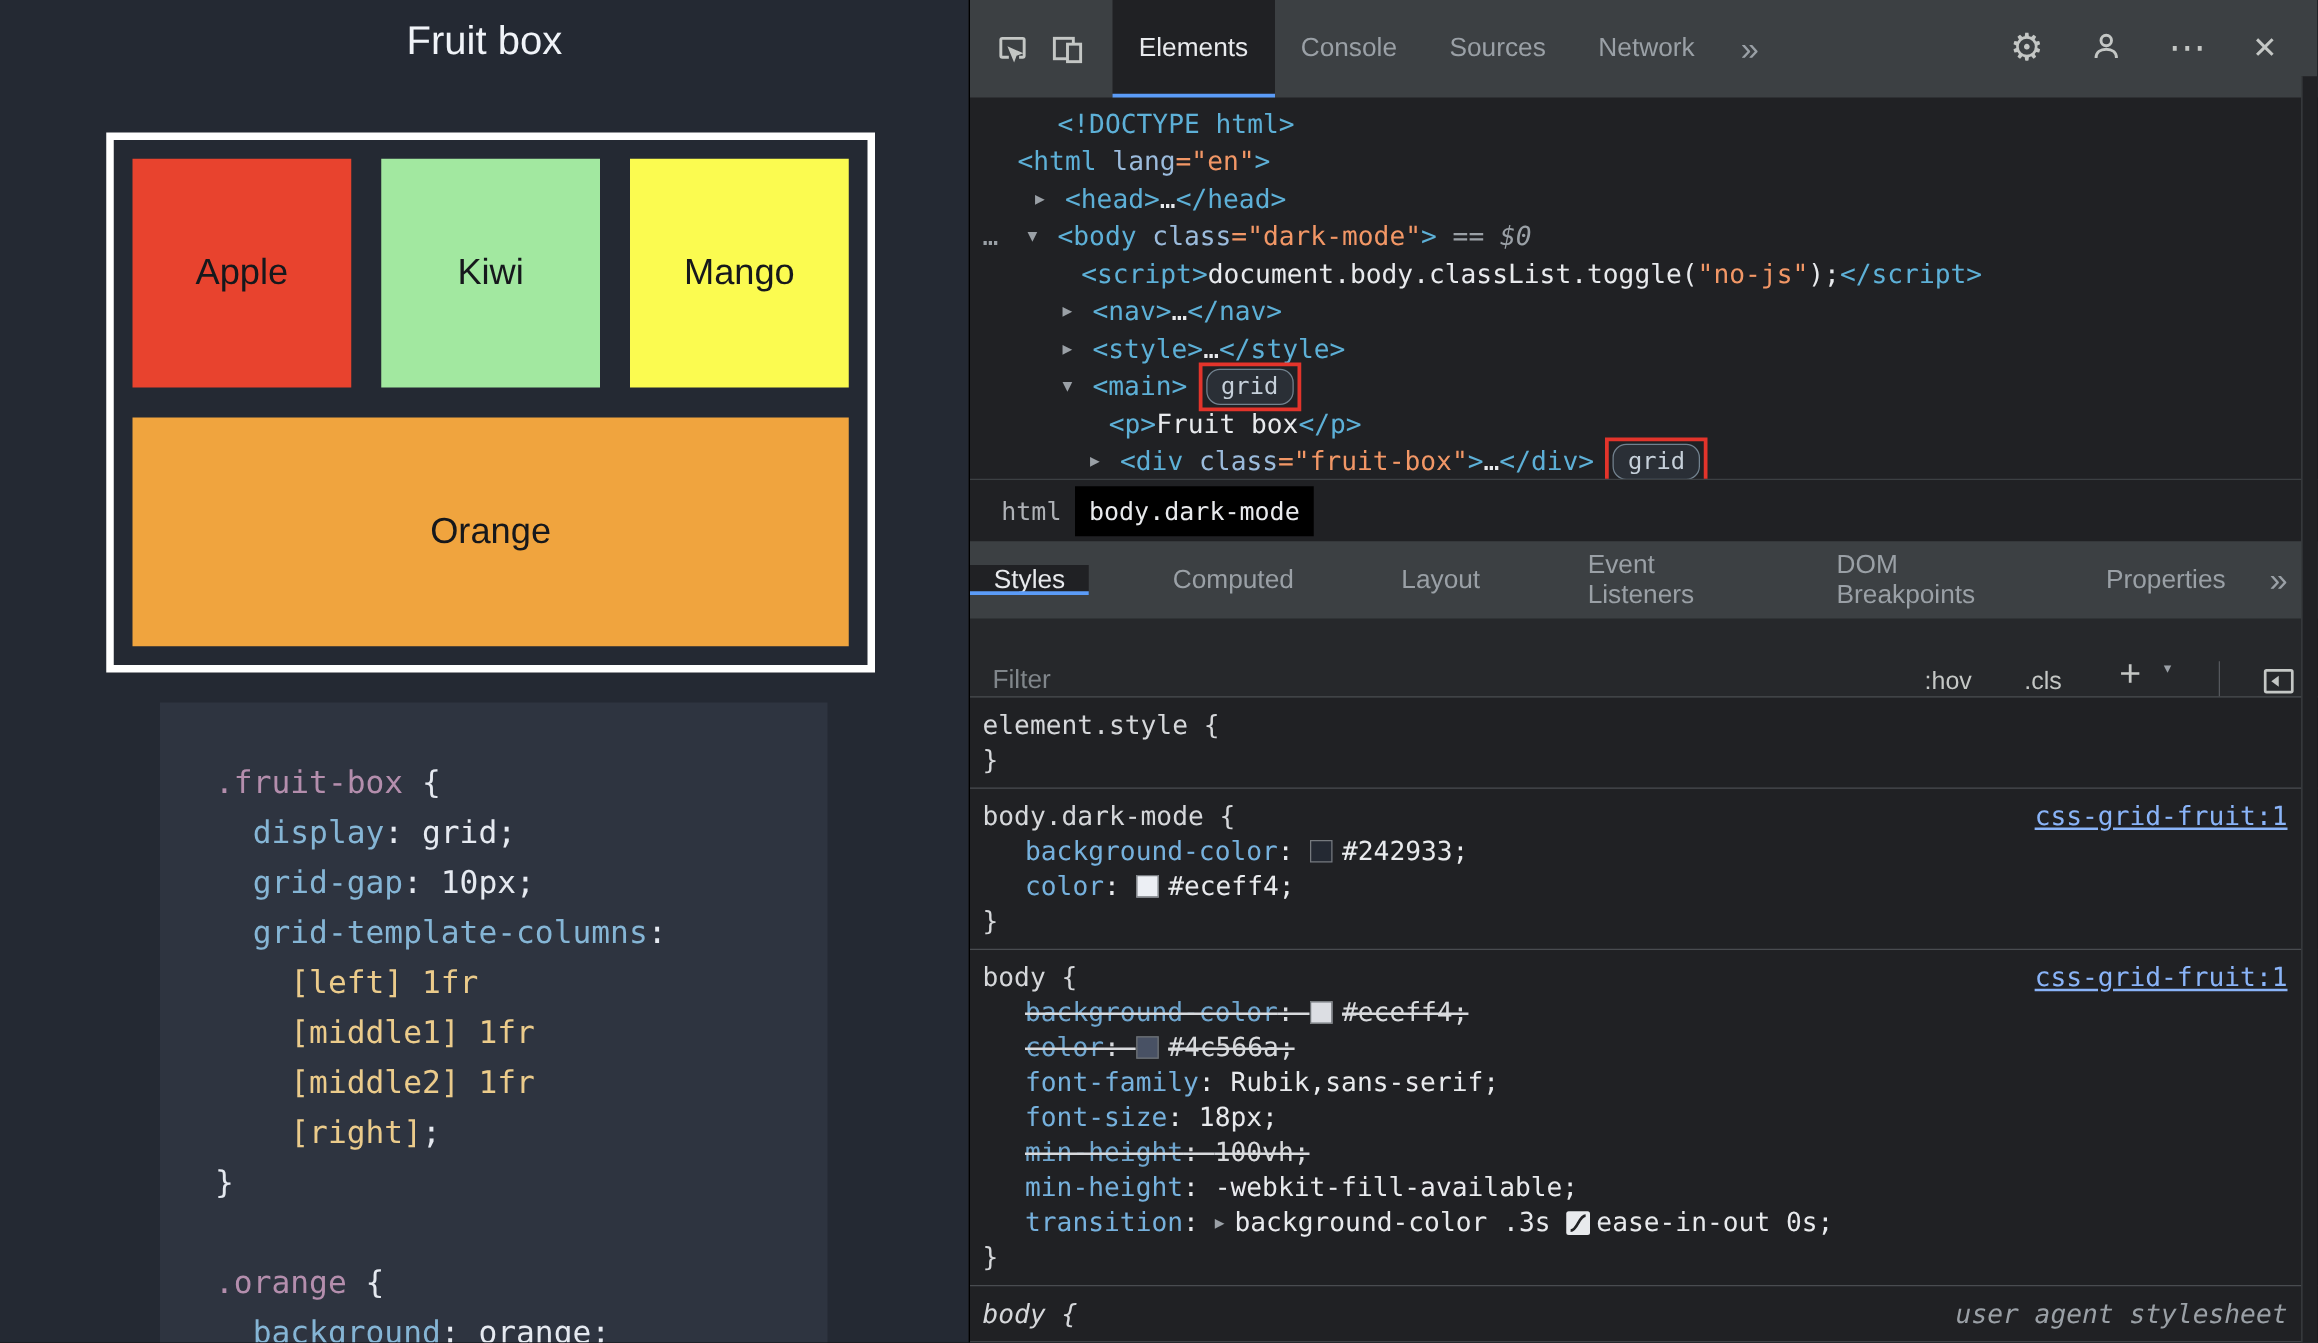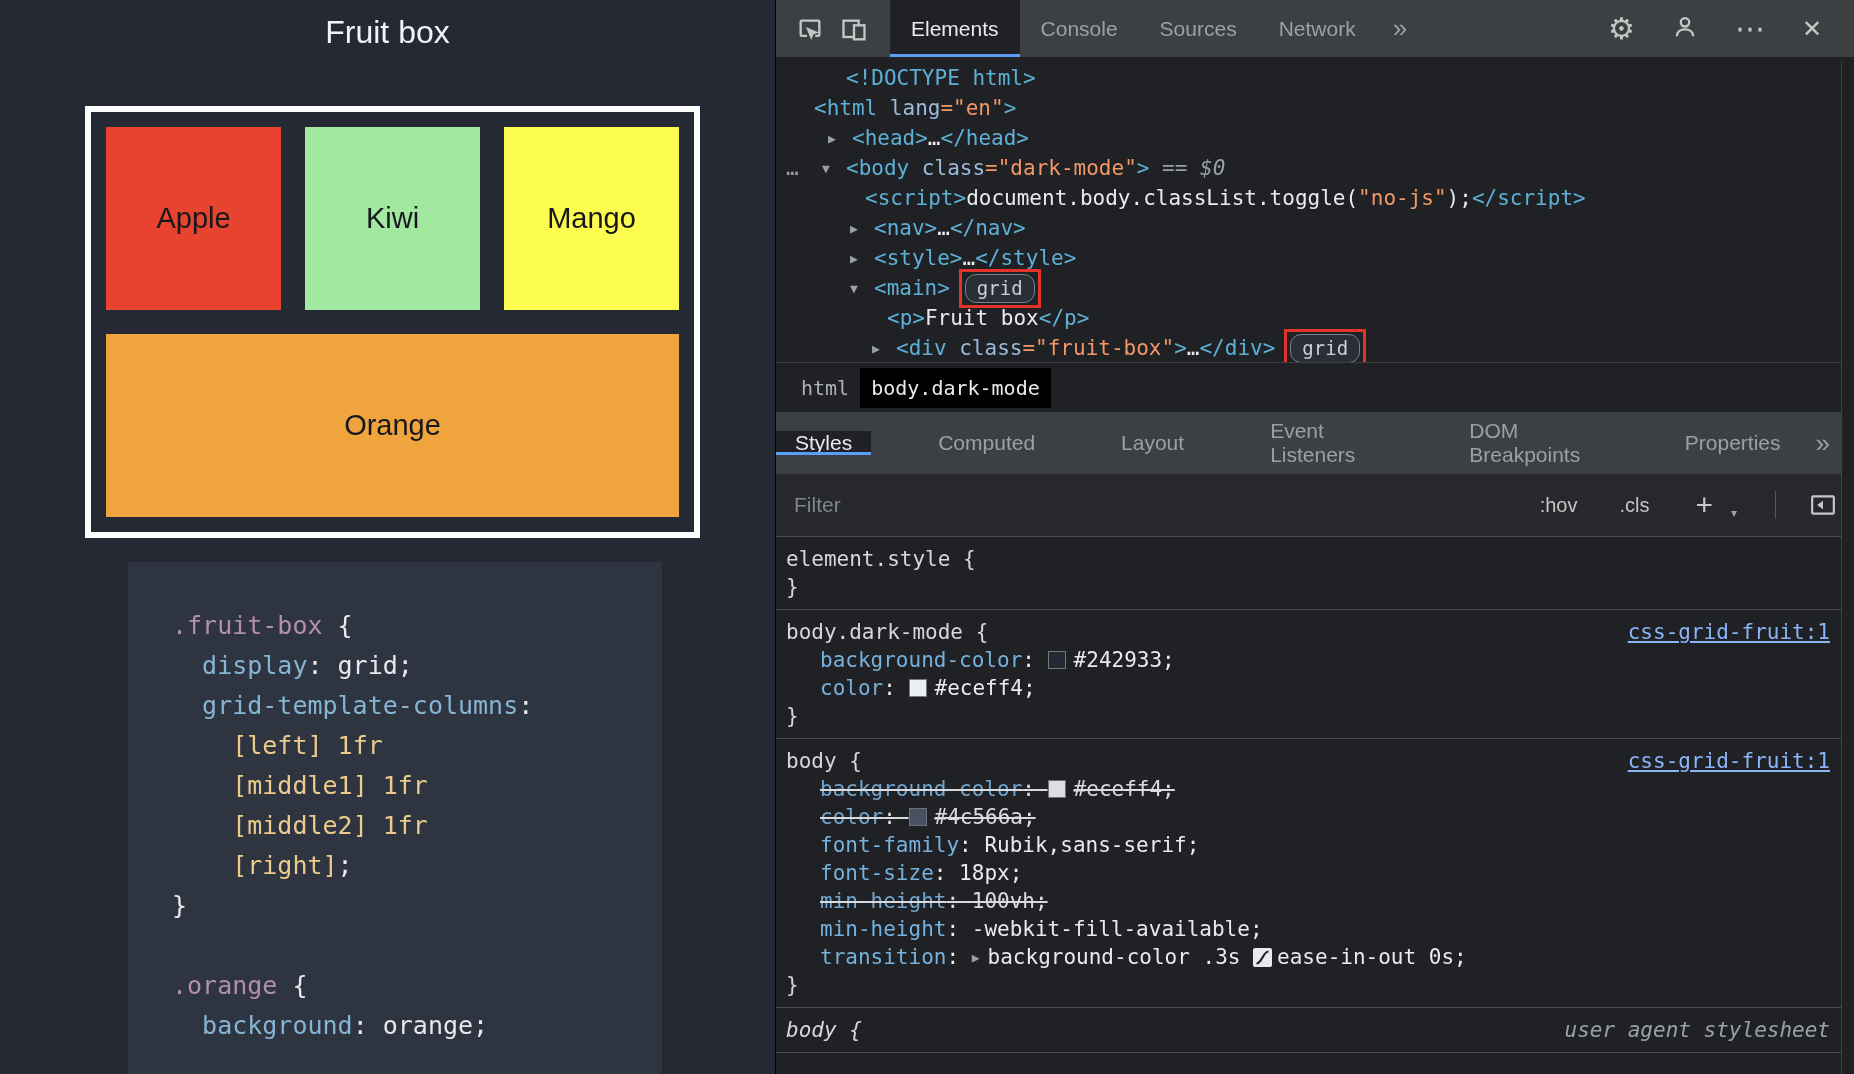--- a/index.html
+++ b/index.html
@@ -20,21 +20,21 @@
     background:#2e3440; padding:44px 10px 0 44px;
     font-family:"DejaVu Sans Mono",monospace; font-size:25px; line-height:40px; color:#e5e9f0; }
   .cl { white-space:pre; height:40px; }
   .cl .sel  { color:#b48ead; }
   .cl .prop { color:#85b5d5; }
   .cl .lname{ color:#ebcb8b; }
 
   
   .devtools { flex:1; position:relative; background:#202124; border-left:1px solid #000; color:#e8eaed; }
 
-  .toolbar { height:57px; background:#3c4043; display:flex; align-items:stretch; }
+  .toolbar { height:78px; background:#3c4043; display:flex; align-items:stretch; }
   .tb-btn { width:44px; display:flex; align-items:center; justify-content:center; margin-top:2px; }
   .tb-btn:first-child { margin-left:12px; }
   .tabs { display:flex; align-items:stretch; margin-left:14px; }
   .tab { padding:0 21px; display:flex; align-items:center; font-size:21px; color:#9aa0a6; position:relative; cursor:default; }
   .tab.active { background:#202124; color:#e8eaed; }
   .tab.active::after { content:""; position:absolute; left:0; right:0; bottom:0; height:3px; background:#5b9cf8; }
   .tab-more { display:flex; align-items:center; padding:0 16px; font-size:26px; color:#9aa0a6; }
   .tb-right { margin-left:auto; display:flex; align-items:center; gap:36px; padding-right:32px; color:#c4c7c5; }
   .tb-ic { font-size:26px; line-height:1; cursor:default; }
   .tb-ic.gear { font-size:30px; }
@@ -61,21 +61,21 @@
   .crumb.selected { background:#000000; color:#e8eaed; }
 
   .styles-tabbar { height:62px; background:#3c4043; display:flex; align-items:stretch; }
   .stabs { display:flex; align-items:center;gap:48px; }
   .stab { padding:0 19px; display:flex; align-items:center; font-size:21px; color:#9aa0a6; position:relative; }
   .stab.active { background:#202124; color:#e8eaed; }
   .stab.active::after { content:""; position:absolute; left:0; right:0; bottom:0; height:3px; background:#5b9cf8; }
   .styles-tabbar .tab-more { margin-left:auto; padding-right:24px; }
 
   .filter-row { height:63px; background:#26282b; border-bottom:1px solid #494c50;
-    display:flex; align-items:center; padding:0 18px 0 16px;gap:16px; }
+    display:flex; align-items:flex-end; padding:0 18px 0 16px;gap:16px; }
   .filter-input { flex:1; background:transparent; border:none; outline:none; color:#e8eaed; font-size:21px;
     font-family:"Liberation Sans",sans-serif; }
   .filter-input::placeholder { color:#80868b; }
   .frw { color:#c4c7c5; font-size:20px; margin-left:26px; font-family:"Liberation Sans",sans-serif; }
   .frw.plus { font-size:30px; margin-left:30px; font-weight:400; }
   .plus-caret { color:#9aa0a6; font-size:12px; align-self:flex-end; margin:0 0 16px 2px; }
   .fr-sep { width:1px; height:28px; background:#54575c; margin:0 18px 0 22px; }
   .dock-ic { display:flex; align-items:center; }
 
   .styles-pane { height:533px; overflow:hidden; font-family:"DejaVu Sans Mono",monospace; font-size:21px; }
@@ -107,20 +107,21 @@
     <div class="page-title">Fruit box</div>
     <div class="fruit-box-frame">
         <div class="fruit" style="background: rgb(232, 67, 46);">Apple</div>
         <div class="fruit" style="background: rgb(162, 232, 160);">Kiwi</div>
         <div class="fruit" style="background: rgb(251, 251, 80);">Mango</div>
         <div class="fruit span3" style="background: rgb(240, 164, 62);">Orange</div>
       </div>
     <div class="code-panel">
         <div class="cl"><span class="sel">.fruit-box</span><span> {</span></div>
         <div class="cl"><span>  </span><span class="prop">display</span><span>: grid;</span></div>
+        <div class="cl"><span>  </span><span class="prop">grid-gap</span><span>: 10px;</span></div>
         <div class="cl"><span>  </span><span class="prop">grid-template-columns</span><span>:</span></div>
         <div class="cl"><span>    </span><span class="lname">[left] 1fr</span></div>
         <div class="cl"><span>    </span><span class="lname">[middle1] 1fr</span></div>
         <div class="cl"><span>    </span><span class="lname">[middle2] 1fr</span></div>
         <div class="cl"><span>    </span><span class="lname">[right]</span><span>;</span></div>
         <div class="cl"><span>}</span></div>
         <div class="cl"> </div>
         <div class="cl"><span class="sel">.orange</span><span> {</span></div>
         <div class="cl"><span>  </span><span class="prop">background</span><span>: orange;</span></div>
       </div>

